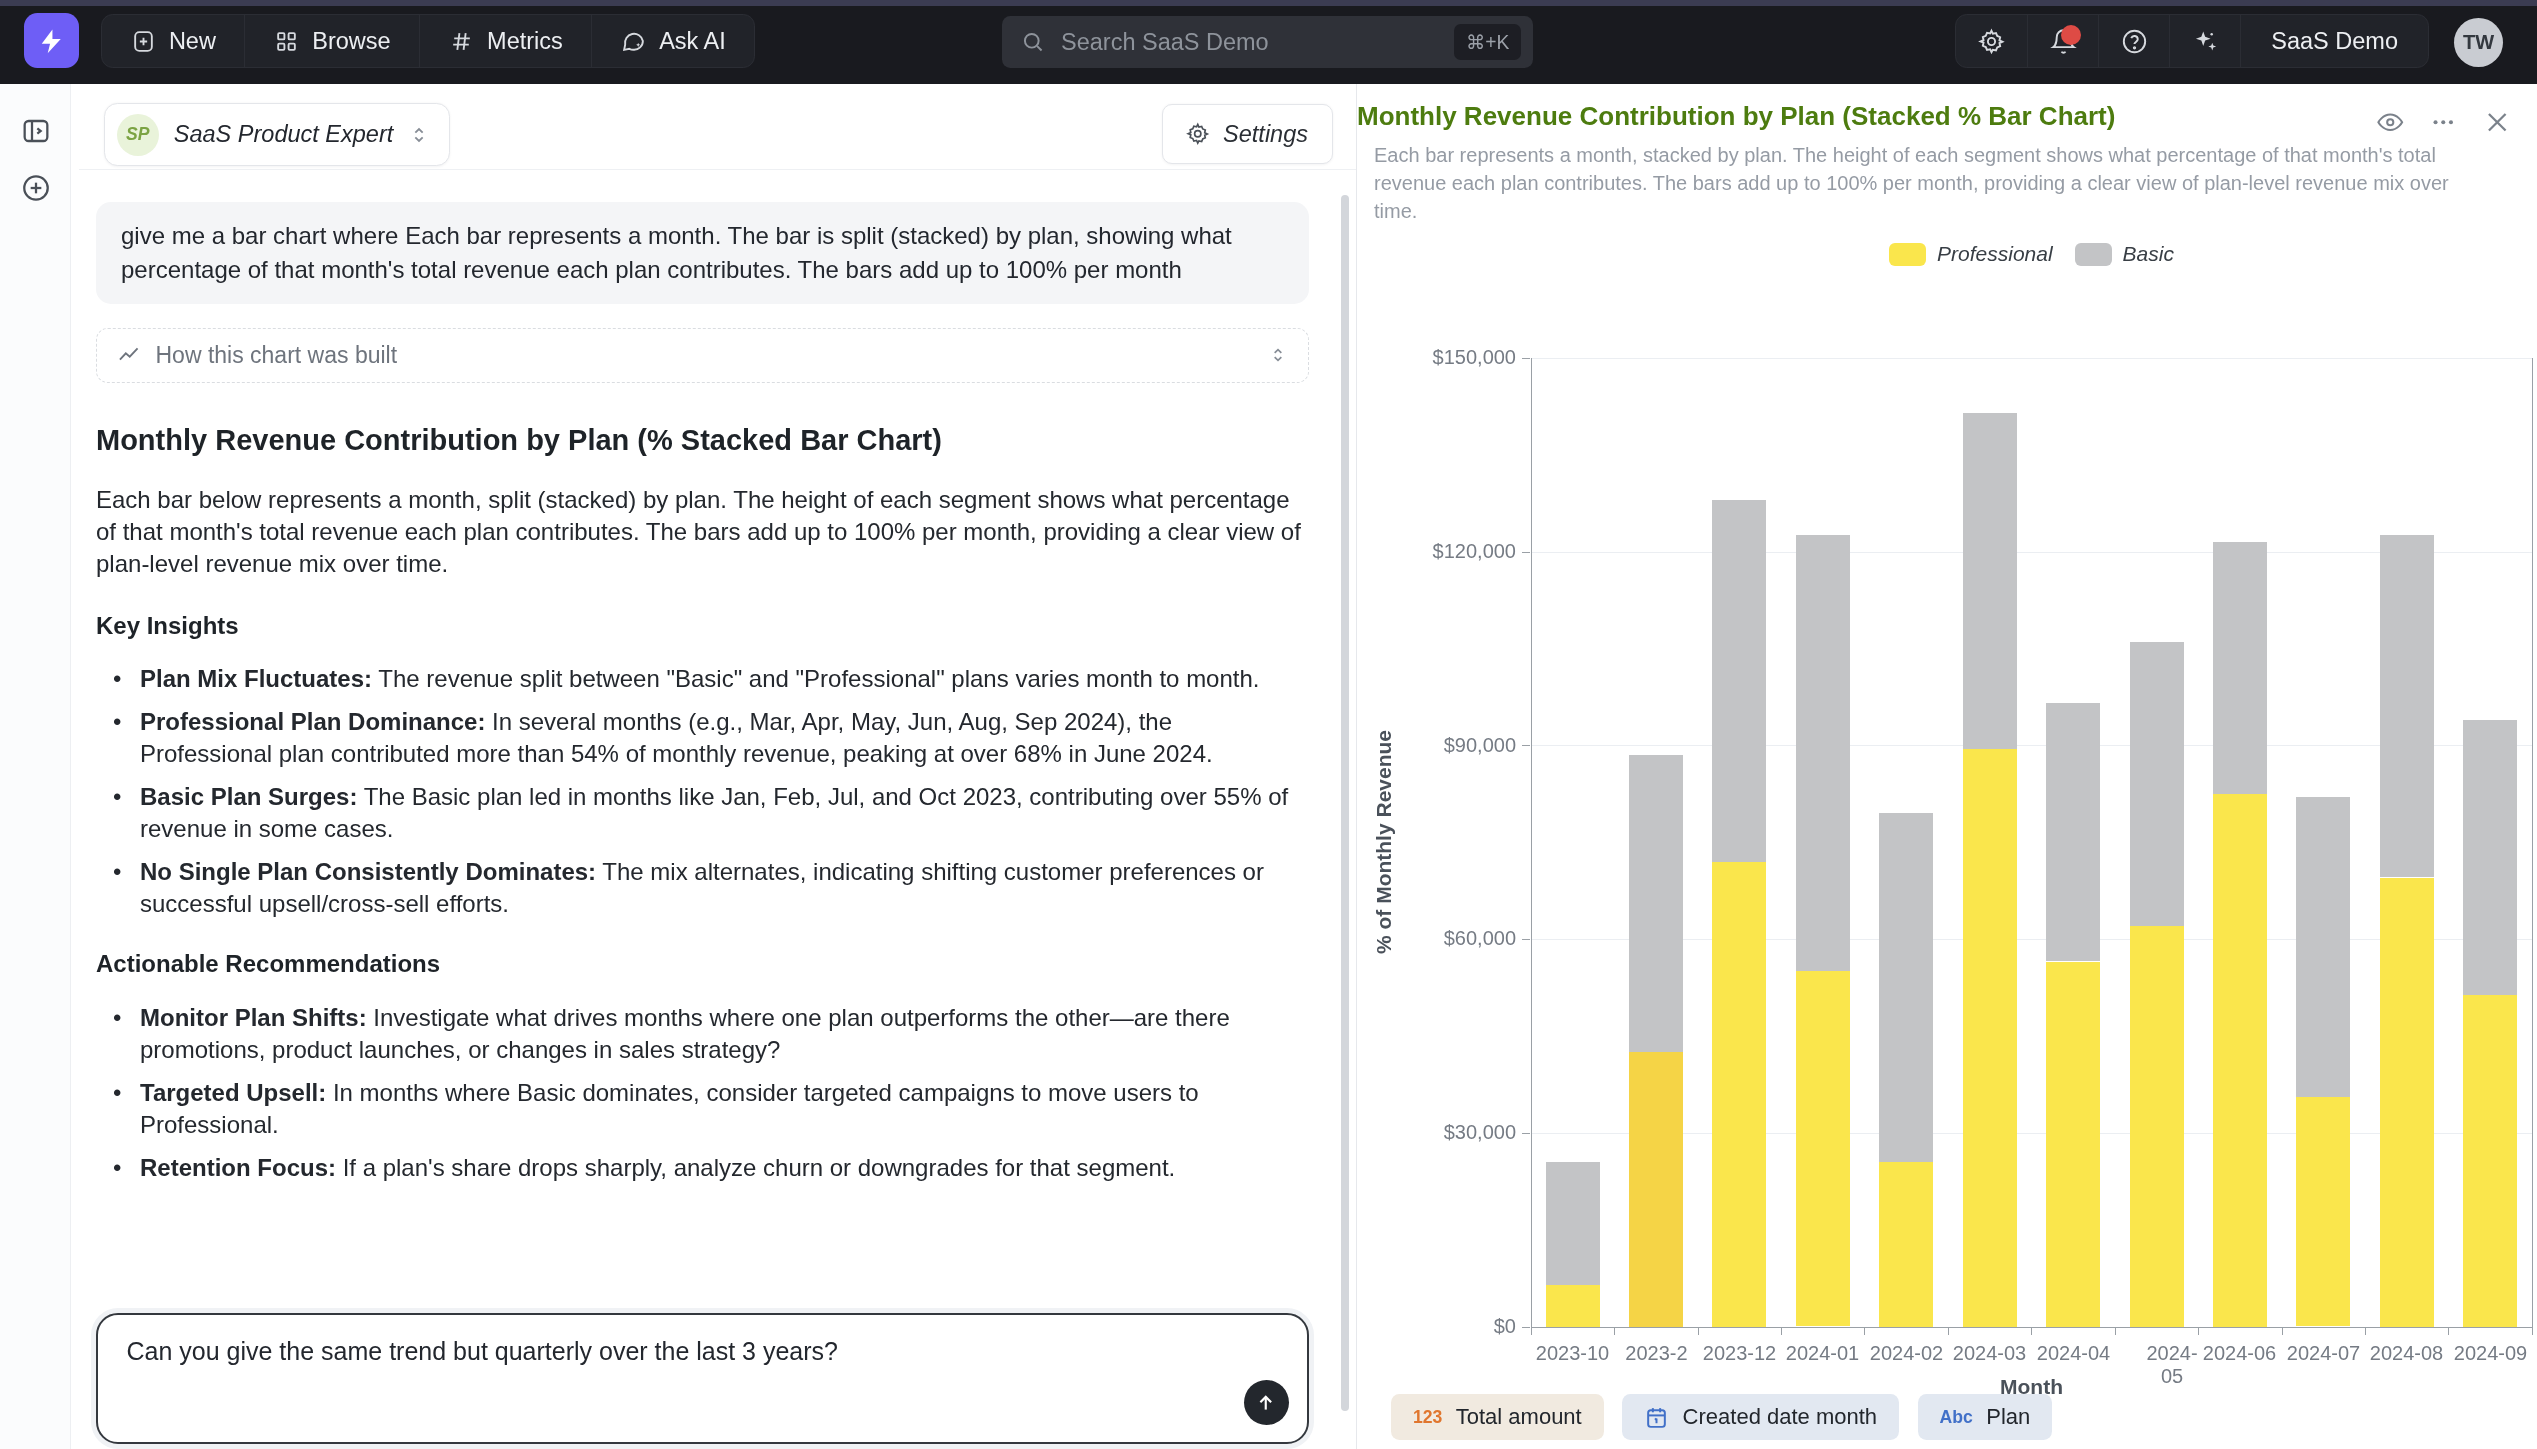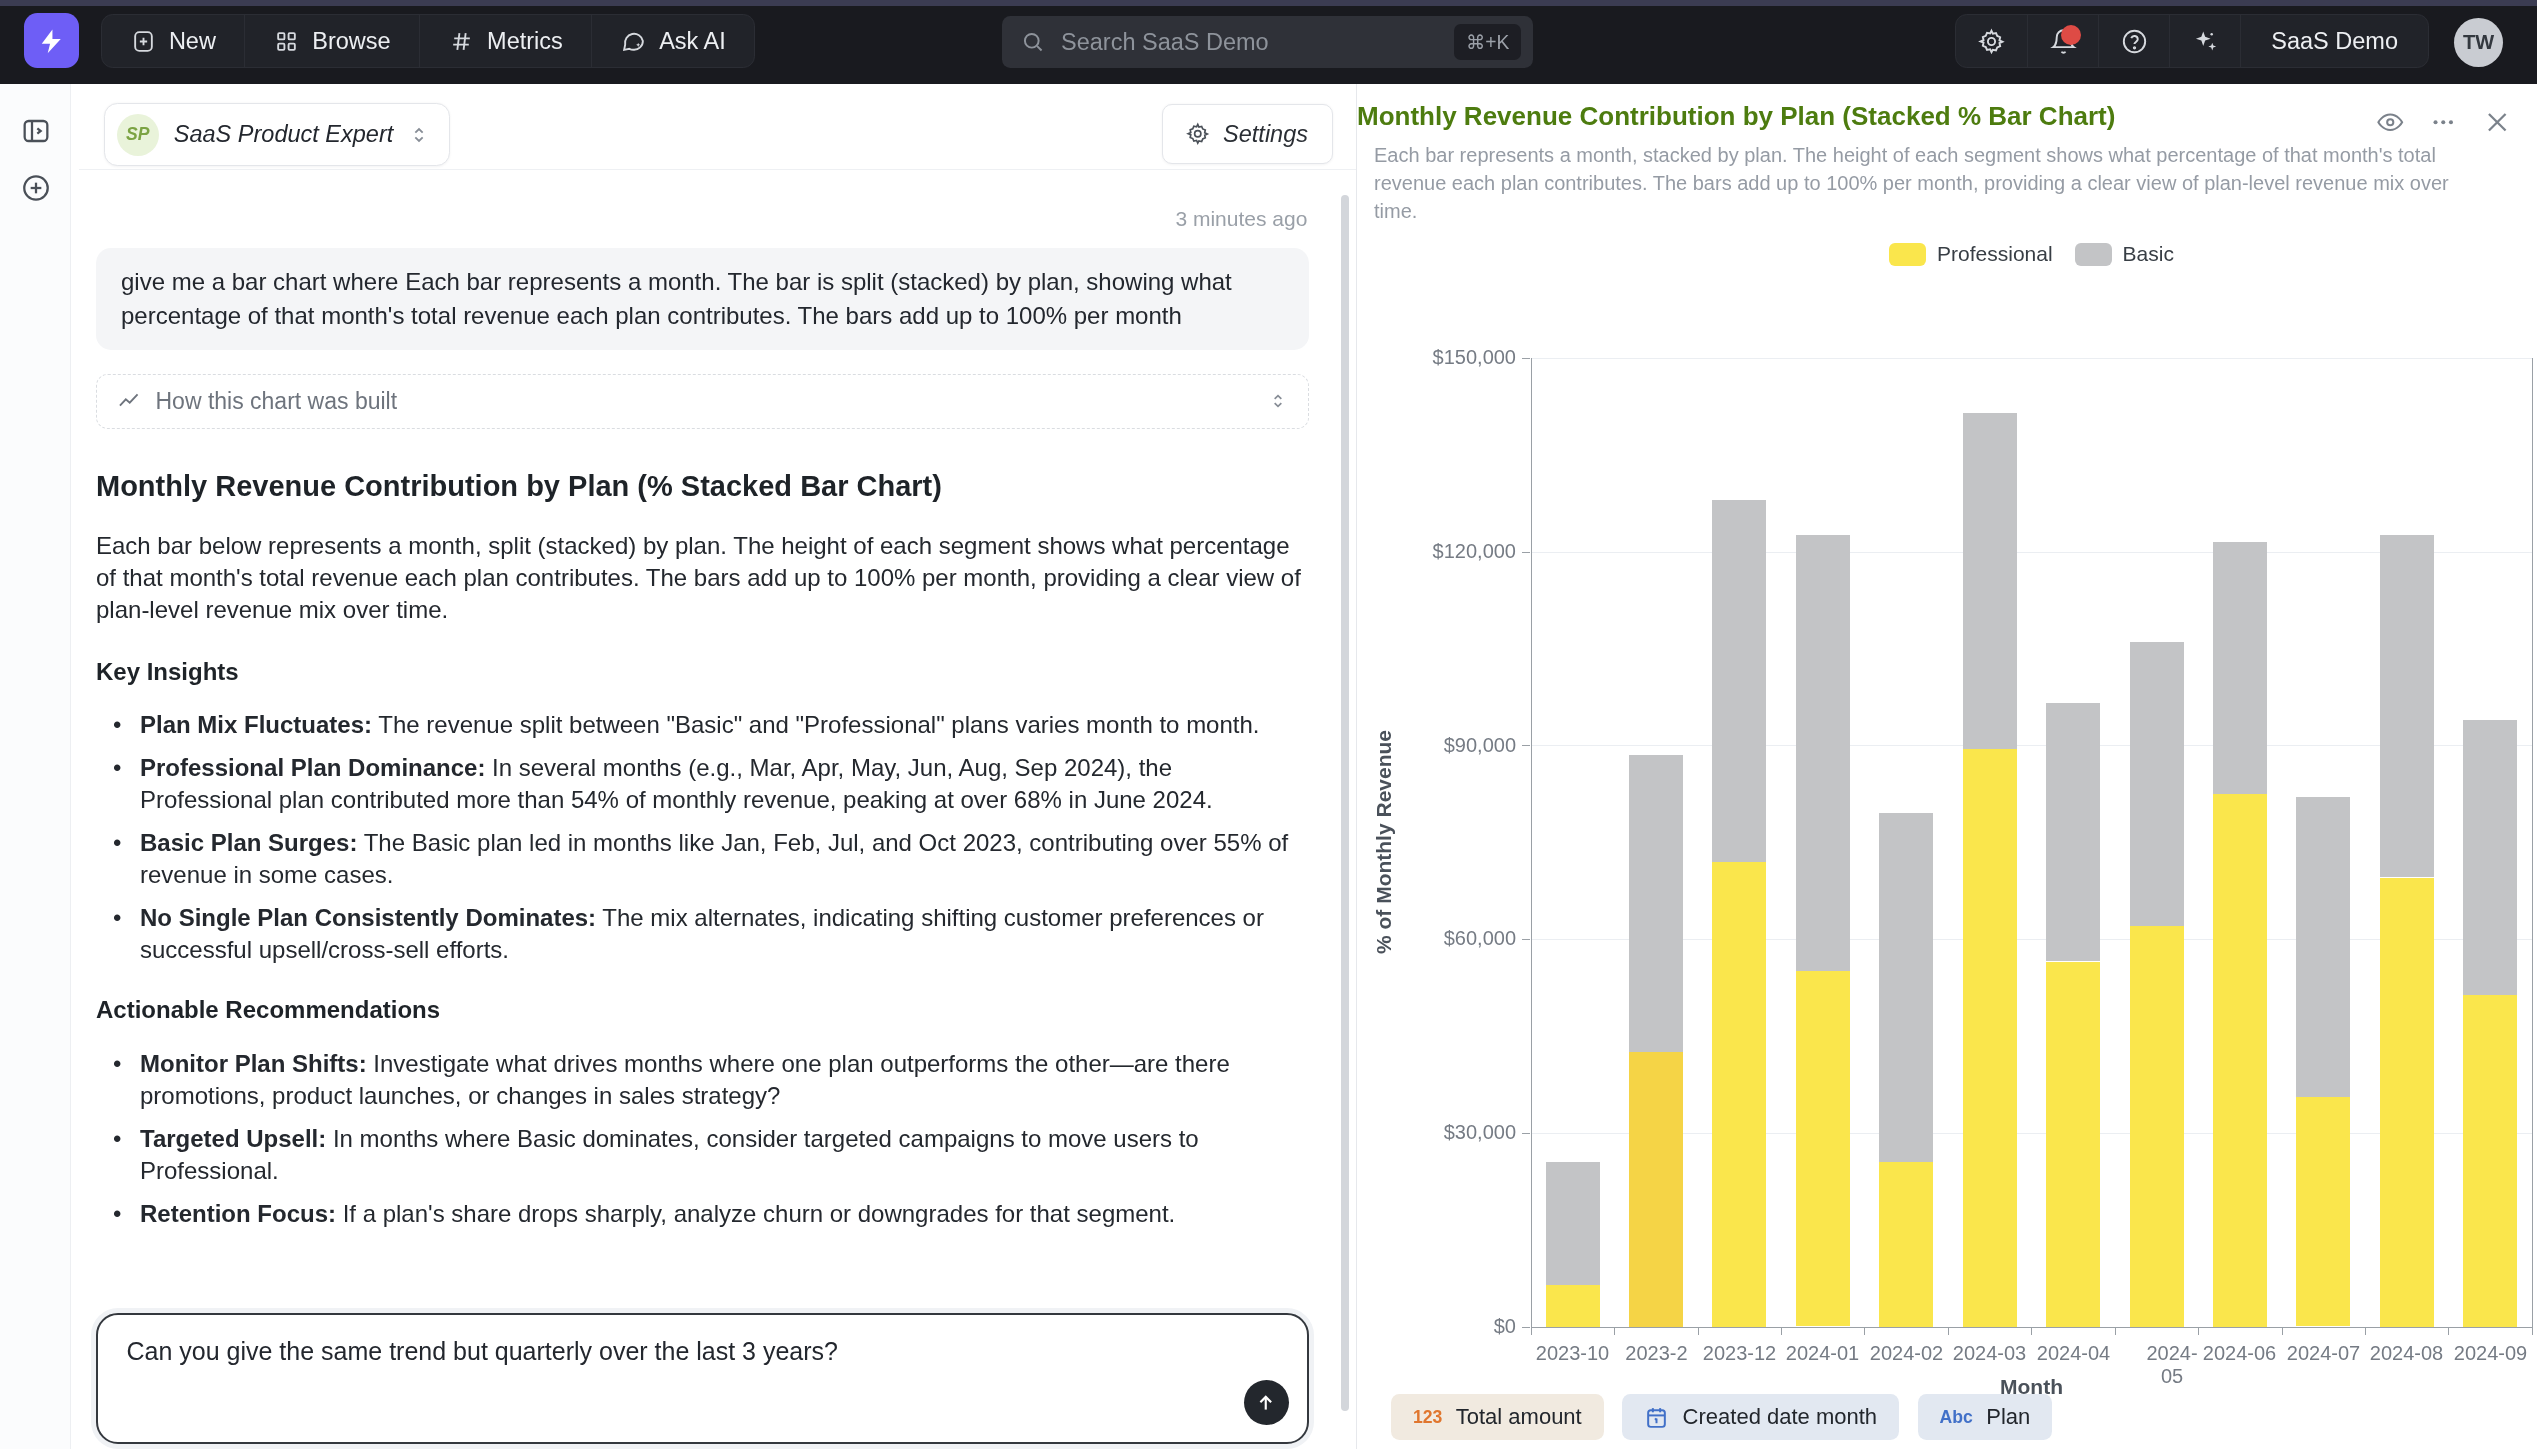--- a/index.html
+++ b/index.html
@@ -81,21 +81,21 @@
 
   
   .viz-panel { position:relative; flex:1; background:#fff; overflow:hidden; }
   .viz-title { position:absolute; left:0; top:17px; font-size:26px; font-weight:bold; color:#4d7c0f; }
   .viz-desc { position:absolute; left:17px; top:57px; width:1075px; font-size:20px; line-height:28px; color:#959BA4; }
   .viz-actions { position:absolute; right:27px; top:23.5px; display:flex; gap:25px; color:#7B828B; }
   .viz-actions .act { cursor:pointer; }
 
   .legend { position:absolute; left:174px; top:158px; width:1001px; display:flex; justify-content:center;
             align-items:center; gap:22px; }
-  .legend-item { display:flex; align-items:center; gap:11px; cursor:pointer; }
+  .legend-item { display:flex; align-items:center; gap:11px; cursor:pointer;font-style:italic; }
   .legend-swatch { width:37px; height:23px; border-radius:5.9px; }
   .legend-label { font-size:21px; color:#383E45; }
 
   .chart { position:absolute; left:0; top:0; width:1180px; height:1365px; }
   .gridline { position:absolute; height:0.8px; background:#EBEEF2; }
   .axisline { position:absolute; background:#9AA0A6; }
   .ytick-label { position:absolute; font-size:20px; color:#757B84; text-align:right; width:118px; }
   .xtick-label { position:absolute; font-size:20px; color:#757B84; text-align:center; width:101px; }
   .tickmark { position:absolute; background:#9AA0A6; }
   .bar-seg { position:absolute; }
@@ -235,21 +235,20 @@
       <div class="settings-btn">
         <svg width="23.5" height="23.5" viewBox="0 0 24 24" fill="none" stroke="#4A5058" stroke-width="1.7">
           <circle cx="12" cy="12" r="3.2"></circle>
           <path d="M12 2.5l1.2 2.6 2.8-.6 1.1 2.6 2.6 1.1-.6 2.8 2.6 1.2-2.6 1.2.6 2.8-2.6 1.1-1.1 2.6-2.8-.6L12 21.5l-1.2-2.6-2.8.6-1.1-2.6-2.6-1.1.6-2.8L2.3 12l2.6-1.2-.6-2.8 2.6-1.1 1.1-2.6 2.8.6z"></path>
         </svg>
         <span>Settings</span>
       </div>
     </div>
 
     <div class="chat-body">
-      <div class="timestamp">3 minutes ago</div>
 
       <div class="bubble">give me a bar chart where Each bar represents a month. The bar is split (stacked) by plan, showing what percentage of that month's total revenue each plan contributes. The bars add up to 100% per month</div>
 
       <div class="how-built">
         <svg width="23.5" height="23.5" viewBox="0 0 24 24" fill="none" stroke="#6E747D" stroke-width="1.9">
           <polyline points="3 17 9 10.5 13 14 21 5.5"></polyline>
         </svg>
         <span>How this chart was built</span>
         <span class="grow"></span>
         <svg width="20" height="20" viewBox="0 0 24 24" fill="none" stroke="#878D96" stroke-width="2">

